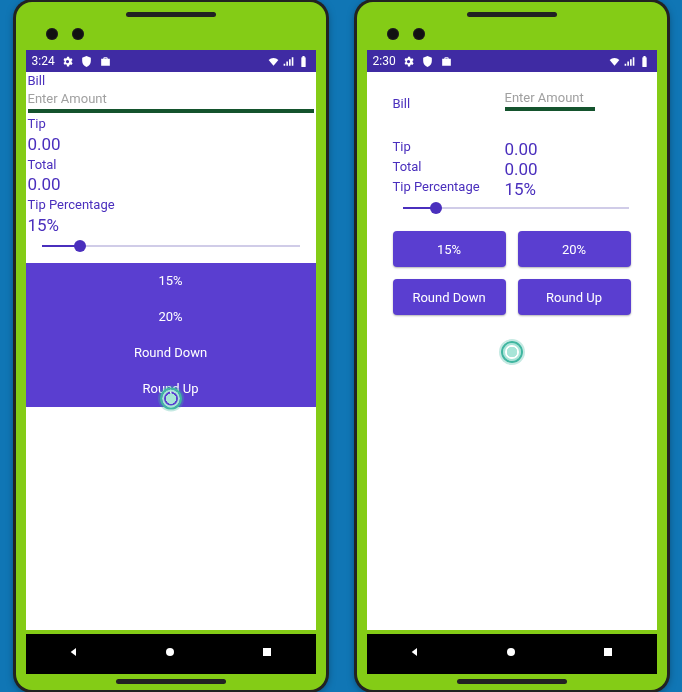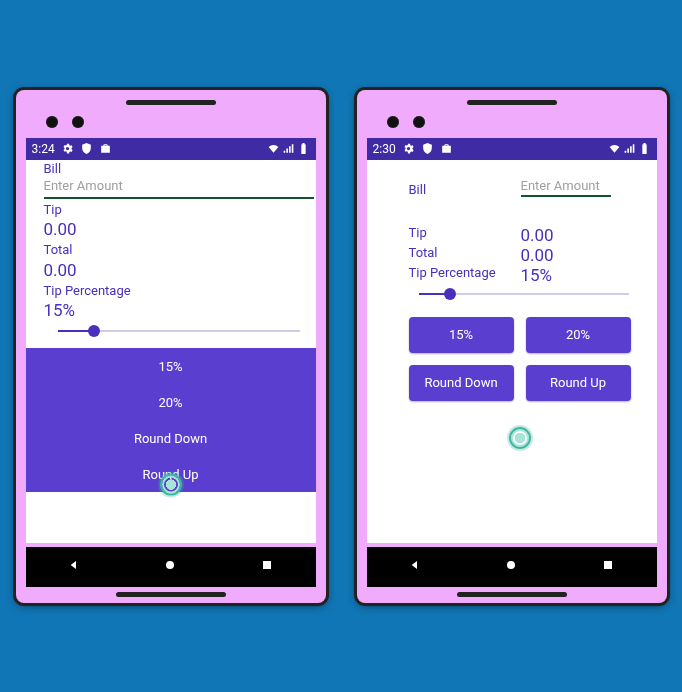--- a/index.html
+++ b/index.html
@@ -14,23 +14,23 @@
     background: var(--bg-blue);
     font-family: Roboto, Arial, sans-serif;
     width: 682px;
     height: 692px;
     display: flex;
     justify-content: space-around;
     align-items: center;
   }
   .phone {
     width: 310px;
-    height: 513px;
-    background: #f0abfc;
-    border-radius: 8px;
+    height: 688px;
+    background: #84cc16;
+    border-radius: 16px;
     box-shadow: 0 0 0 3px #222, 0 2px 10px rgba(0,0,0,0.6);
     position: relative;
     overflow: hidden;
   }
   .phone::before {
     
     content: "";
     position: absolute;
     top: 10px;
     left: 50%;
@@ -75,29 +75,29 @@
     padding: 0 6px;
     font-size: 12px;
     justify-content: space-between;
   }
   .status-left { display: flex; align-items: center; gap: 6px; }
   .status-right { display: flex; align-items: center; gap: 2px; }
   .icon { display: inline-flex; }
   .icon svg { width: 13px; height: 13px; fill: #fff; }
   
   .content { flex: 1; position: relative; font-size: 14px; }
-  .purple-text { color: var(--purple); margin-left: 16px; }
+  .purple-text { color: var(--purple); }
   .label { font-size: 13px; }
   .value { font-size: 17px; }
   .muted {
     color: var(--placeholder);
     font-size: 13px;
   }
   .input-underline {
-    border-bottom: 2px solid #14532d;
+    border-bottom: 4px solid #14532d;
     padding-bottom: 2px;
   }
   
   .slider {
     position: relative;
     height: 18px;
     margin-top: 4px;
   }
   .slider .track {
     position: absolute;

